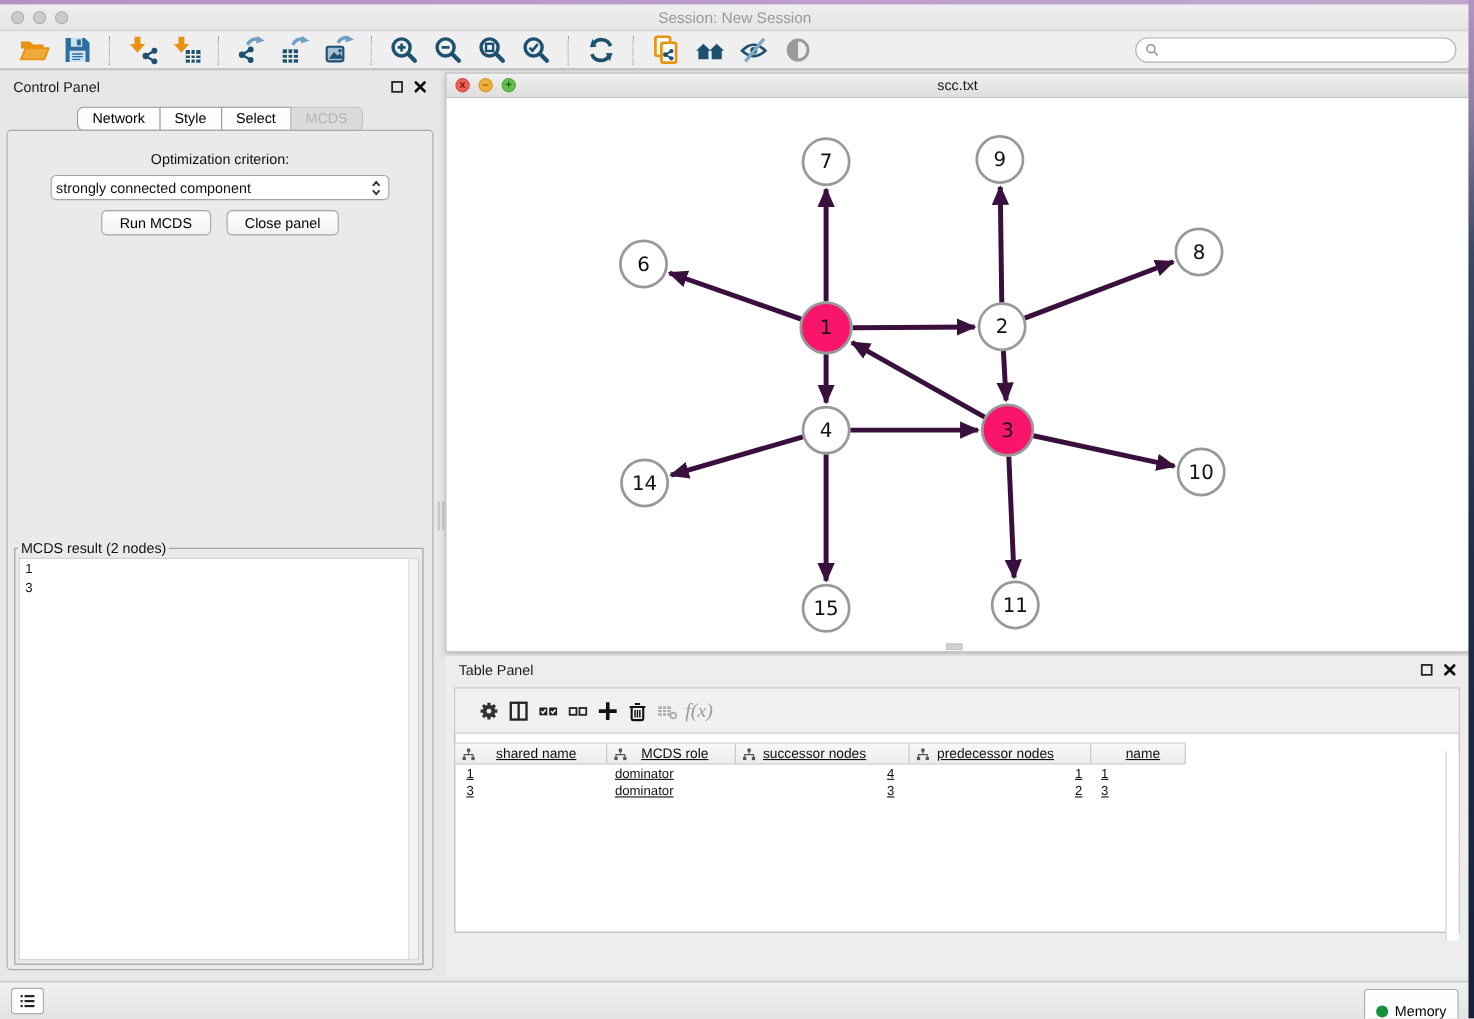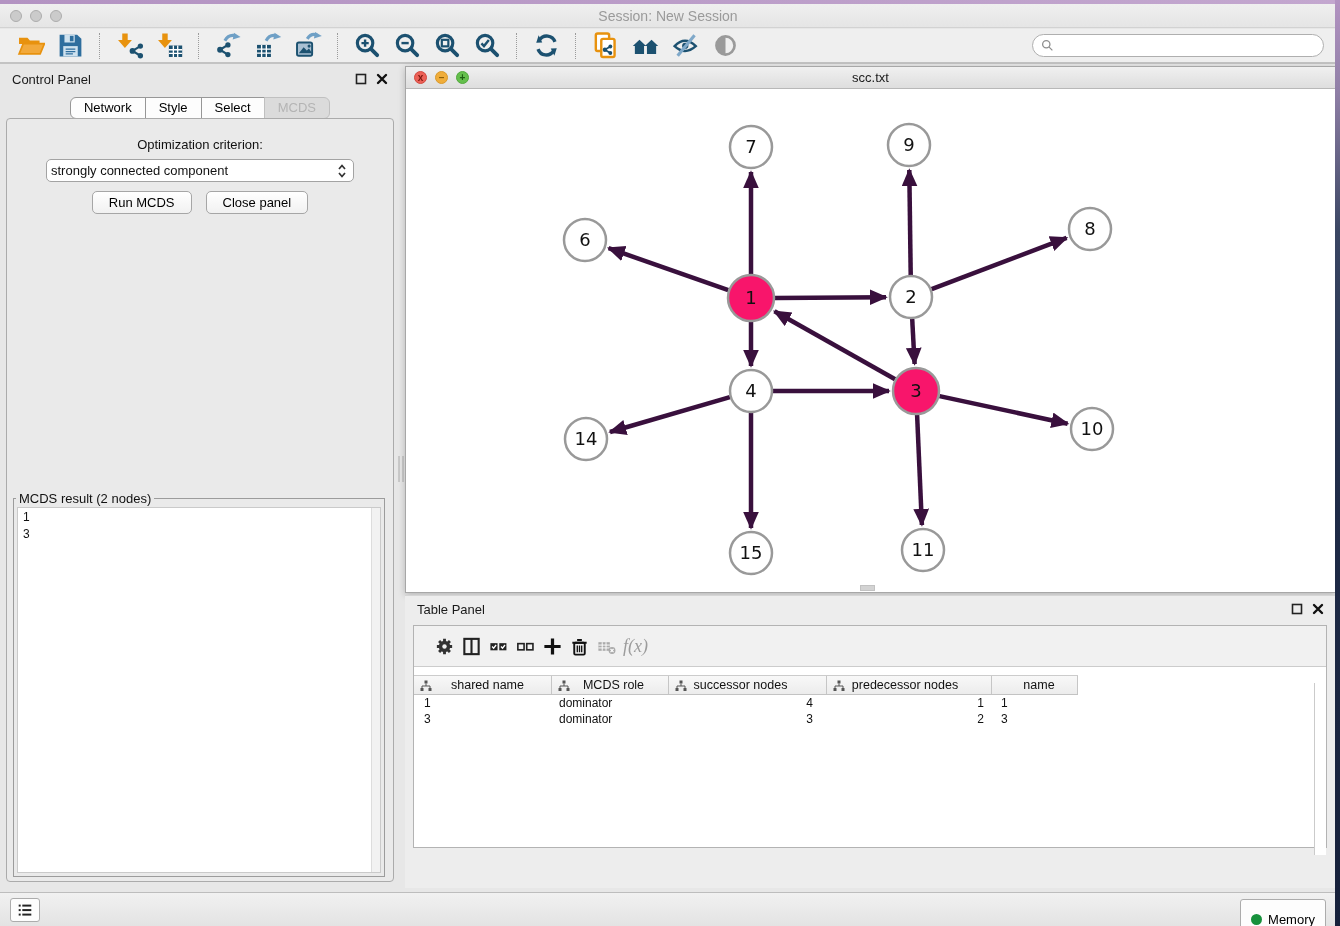--- a/index.html
+++ b/index.html
@@ -60,21 +60,21 @@
   .pane-handle-h { position:absolute; left:454px; bottom:1px; width:15px; height:6px; background:#D3D3D3; border:1px solid #C2C2C2; }
   .pane-handle-v { position:absolute; left:398px; top:456px; width:6px; height:26px; border-left:2px solid #C9C9C9; border-right:2px solid #C9C9C9; }
 
   
   .table-panel { position:absolute; left:405px; top:595px; width:931px; height:293px; background:#EDEDED; border-top:1px solid #D5D5D5; }
   .tp-container { position:absolute; left:8px; top:29px; width:914px; height:223px; background:#fff; border:1px solid #B3B3B3; }
   .tp-toolbar { height:41px; background:#F1F1F1; border-bottom:1px solid #CCC; display:flex; align-items:center; gap:6px; padding-left:20px; }
   .tp-toolbar .tp-btn { background:none; border:none; display:flex; align-items:center; cursor:pointer; }
   .tp-toolbar svg { width:21px; height:21px; }
   .fx { font-family:"Liberation Serif",serif; font-style:italic; font-size:18px; color:#9C9C9C; }
-  .table-region { position:relative; height:180px; }
+  .table-region { position:relative; height:180px;text-decoration:underline; }
   .tbl-scroll { position:absolute; right:0; top:8px; bottom:0; width:12px; border-left:1px solid #CBCBCB; background:#fff; }
   .thead { display:flex; margin-top:8px; height:20px; border-top:1px solid #CCC; border-bottom:1px solid #C3C3C3; background:linear-gradient(#F8F8F8,#ECECEC); width:664px; }
   .th { position:relative; border-right:1px solid #C6C6C6; display:flex; align-items:center; justify-content:center; font-size:12.5px; color:#111; }
   .th svg { position:absolute; left:6px; top:4px; width:12px; height:12px; }
   .trow { display:flex; height:16px; width:664px; font-size:12px; align-items:center; }
   .td { overflow:hidden; white-space:nowrap; }
   .c0 { width:138px; padding-left:10px; }
   .c1 { width:117px; padding-left:7px; }
   .c2 { width:158px; text-align:right; padding-right:14px; }
   .c3 { width:165px; text-align:right; padding-right:8px; }

